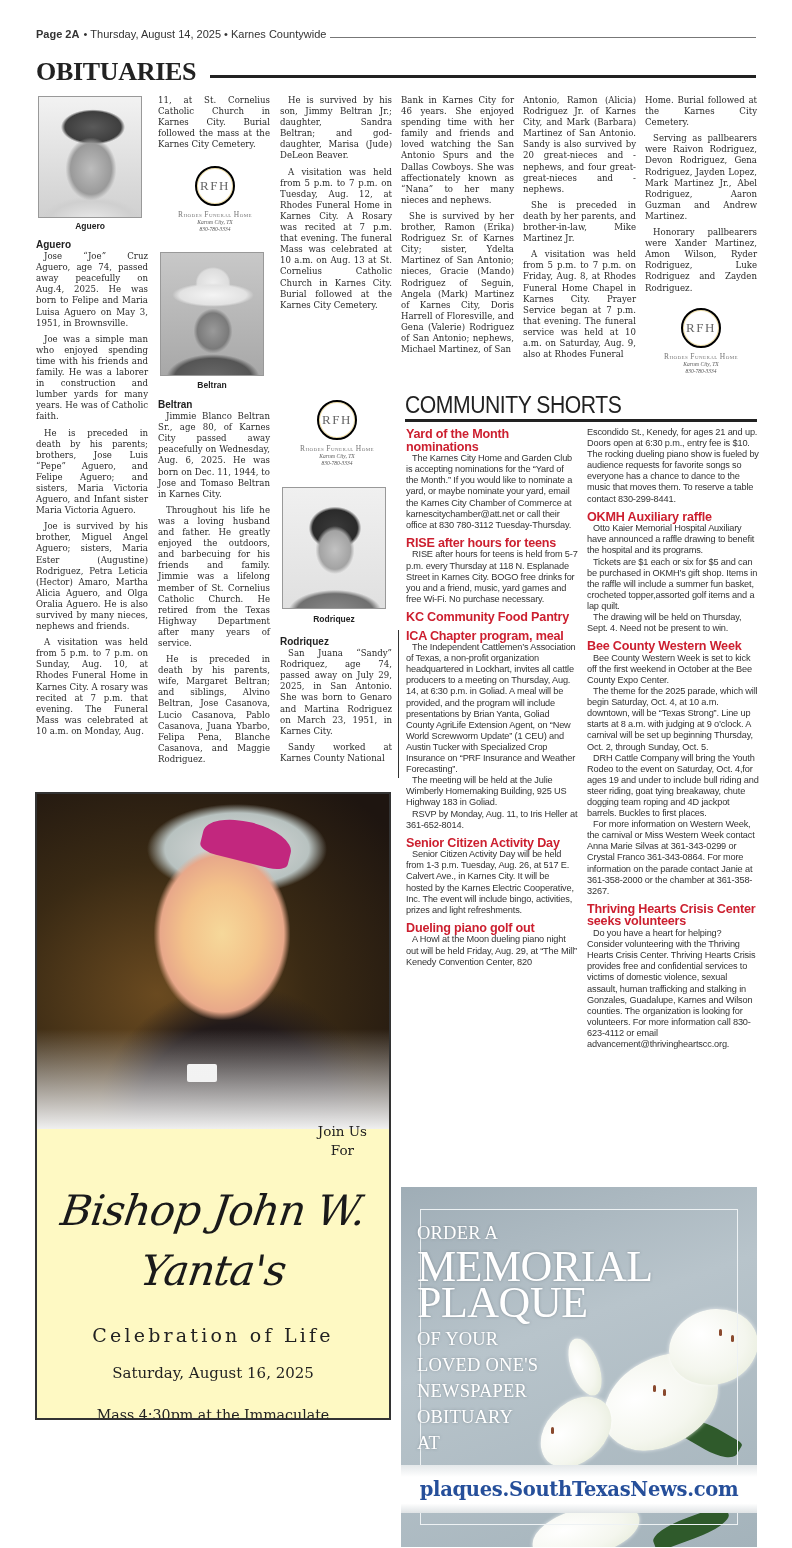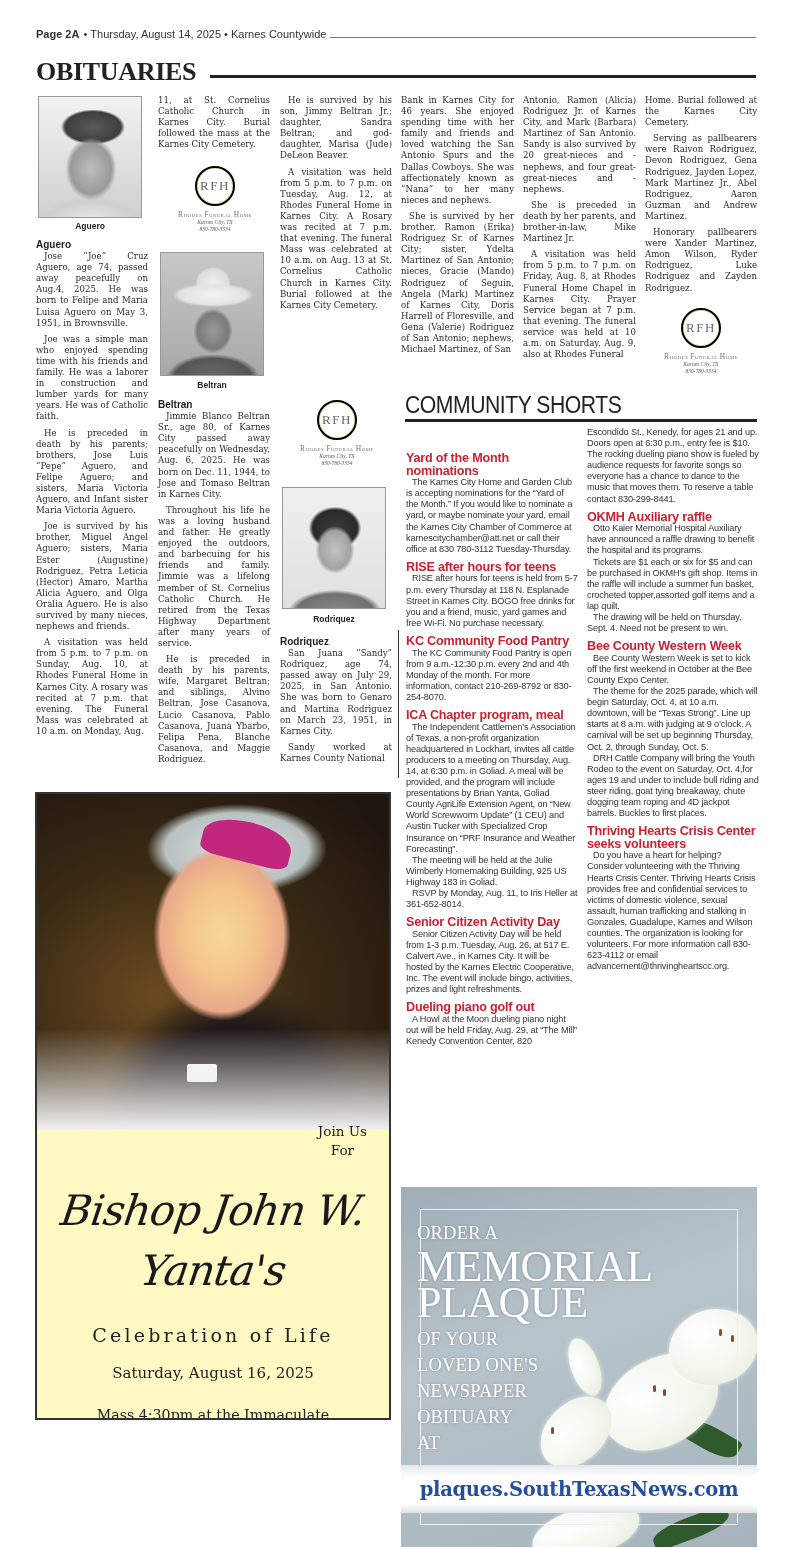--- a/index.html
+++ b/index.html
@@ -156,47 +156,47 @@
   <div class="nm">Rhodes Funeral Home</div>
   <div class="ct">Karnes City, TX</div>
   <div class="ct">830-780-3334</div>
 </div>
 
 <div class="cs-head">
   <h2>COMMUNITY SHORTS</h2>
   <div class="bar"></div>
 </div>
 
-<div class="shorts" style="left:406px; top:452px; width:172px;">
+<div class="shorts" style="left:406px; top:428px; width:172px;">
   <h3>Yard of the Month nominations</h3>
   <p>The Karnes City Home and Garden Club is accepting nominations for the “Yard of the Month.” If you would like to nominate a yard, or maybe nominate your yard,  email the Karnes City Chamber of Commerce at karnescitychamber@att.net or call their office at 830 780-3112 Tuesday-Thursday.</p>
   <h3>RISE after hours for teens</h3>
   <p>RISE after hours for teens is held from 5-7 p.m. every Thursday at 118 N. Esplanade Street in Karnes City. BOGO free drinks for you and a friend, music, yard games and free Wi-Fi. No purchase necessary.</p>
   <h3>KC Community Food Pantry</h3>
-  <p>The KC Community Food Pantry is open from 9 a.m.-12:30 p.m. every 2nd and 4th Monday of the month. For more information, contact 210-269-8792 or 830-254-8070.</p>
   <h3>ICA Chapter program, meal</h3>
   <p>The Independent Cattlemen’s Association of Texas, a non-profit organization headquartered in Lockhart, invites all cattle producers to a meeting on Thursday, Aug. 14, at 6:30 p.m. in Goliad. A meal will be provided, and the program will include presentations by Brian Yanta, Goliad County AgriLife Extension Agent, on “New World Screwworm Update” (1 CEU) and Austin Tucker with Specialized Crop Insurance on “PRF Insurance and Weather Forecasting”.</p>
   <p>The meeting will be held at the Julie Wimberly Homemaking Building, 925 US Highway 183 in Goliad.</p>
   <p>RSVP by Monday, Aug. 11, to Iris Heller at 361-652-8014.</p>
   <h3>Senior Citizen Activity Day</h3>
   <p>Senior Citizen Activity Day will be held from 1-3 p.m. Tuesday, Aug. 26, at 517 E. Calvert Ave., in Karnes City. It will be hosted by the Karnes Electric Cooperative, Inc. The event will include bingo, activities, prizes and light refreshments.</p>
   <h3>Dueling piano golf out</h3>
   <p>A Howl at the Moon dueling piano night out will be held Friday, Aug. 29, at “The Mill” Kenedy Convention Center, 820</p>
 </div>
 
 <div class="shorts" style="left:587px; top:427px; width:172px;">
   <p style="text-indent:0">Escondido St., Kenedy, for ages 21 and up. Doors open at 6:30 p.m., entry fee is $10. The rocking dueling piano show is fueled by audience requests for favorite songs so everyone has a chance to dance to the music that moves them. To reserve a table contact 830-299-8441.</p>
   <h3>OKMH Auxiliary raffle</h3>
   <p>Otto Kaier Memorial Hospital Auxiliary have announced a raffle drawing to benefit the  hospital and its programs.</p>
   <p>Tickets are $1 each or six for $5 and can be purchased in OKMH’s gift shop. Items in the raffle will include a summer fun basket, crocheted topper,assorted golf items and a lap quilt.</p>
   <p>The drawing will be held on Thursday, Sept. 4. Need not be present to win.</p>
   <h3>Bee County Western Week</h3>
   <p>Bee County Western Week is set to kick off the first weekend in October at the Bee County Expo Center.</p>
   <p>The theme for the 2025 parade, which will begin Saturday, Oct. 4, at 10 a.m. downtown, will be “Texas Strong”. Line up starts at 8 a.m. with judging at 9 o’clock. A carnival will be set up beginning Thursday, Oct. 2, through Sunday, Oct. 5.</p>
   <p>DRH Cattle Company will bring the Youth Rodeo to the event on Saturday, Oct. 4,for ages 19 and under to include bull riding and steer riding, goat tying breakaway, chute dogging team roping and 4D jackpot barrels. Buckles to first places.</p>
+  <p>For more information on Western Week, the carnival or Miss Western Week contact Anna Marie Silvas at 361-343-0299 or Crystal Franco 361-343-0864. For more information on the parade contact Janie at 361-358-2000 or the chamber at 361-358-3267.</p>
   <h3>Thriving Hearts Crisis Center seeks volunteers</h3>
   <p>Do you have a heart for helping? Consider volunteering with the Thriving Hearts Crisis Center. Thriving Hearts Crisis provides free and confidential services to victims of domestic violence, sexual assault, human trafficking and stalking in Gonzales, Guadalupe, Karnes and Wilson counties. The organization is looking for volunteers. For more information call 830-623-4112 or email advancement@thrivingheartscc.org.</p>
 </div>
 
 <div class="bishop-ad">
   <div class="bishop-photo">
     <div class="cap"></div>
     <div class="collar"></div>
     <div class="fade"></div>
   </div>

